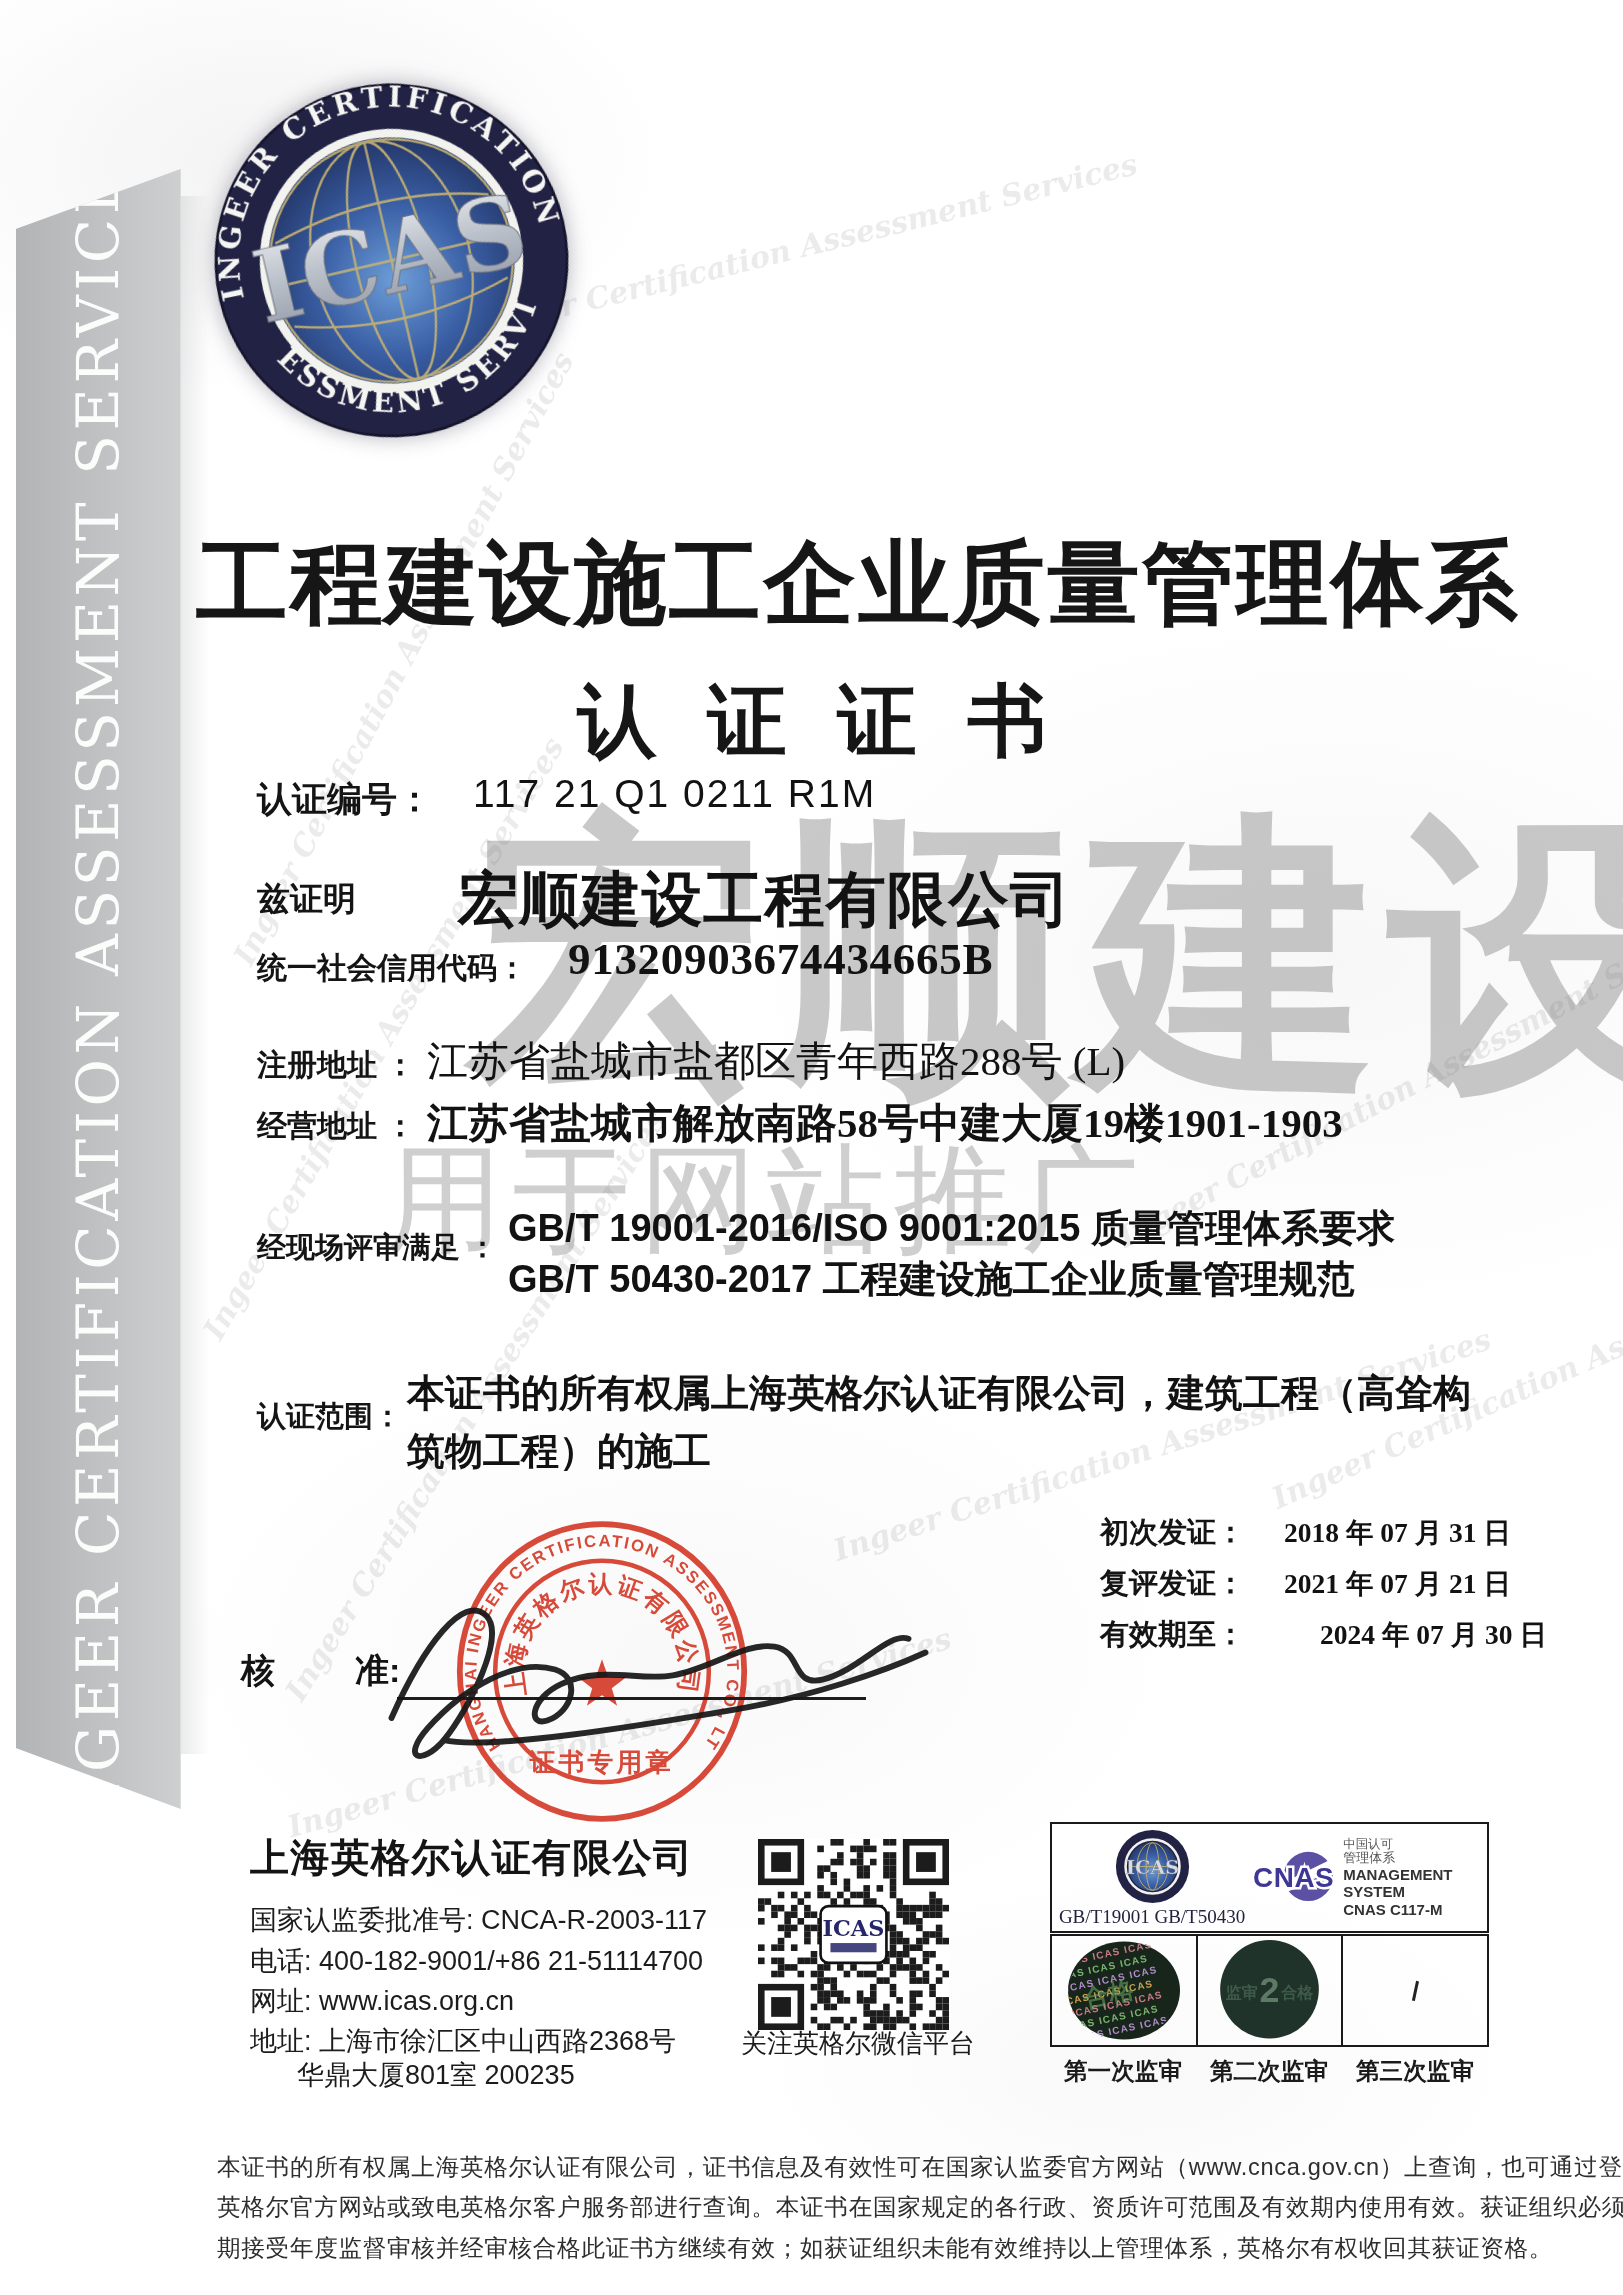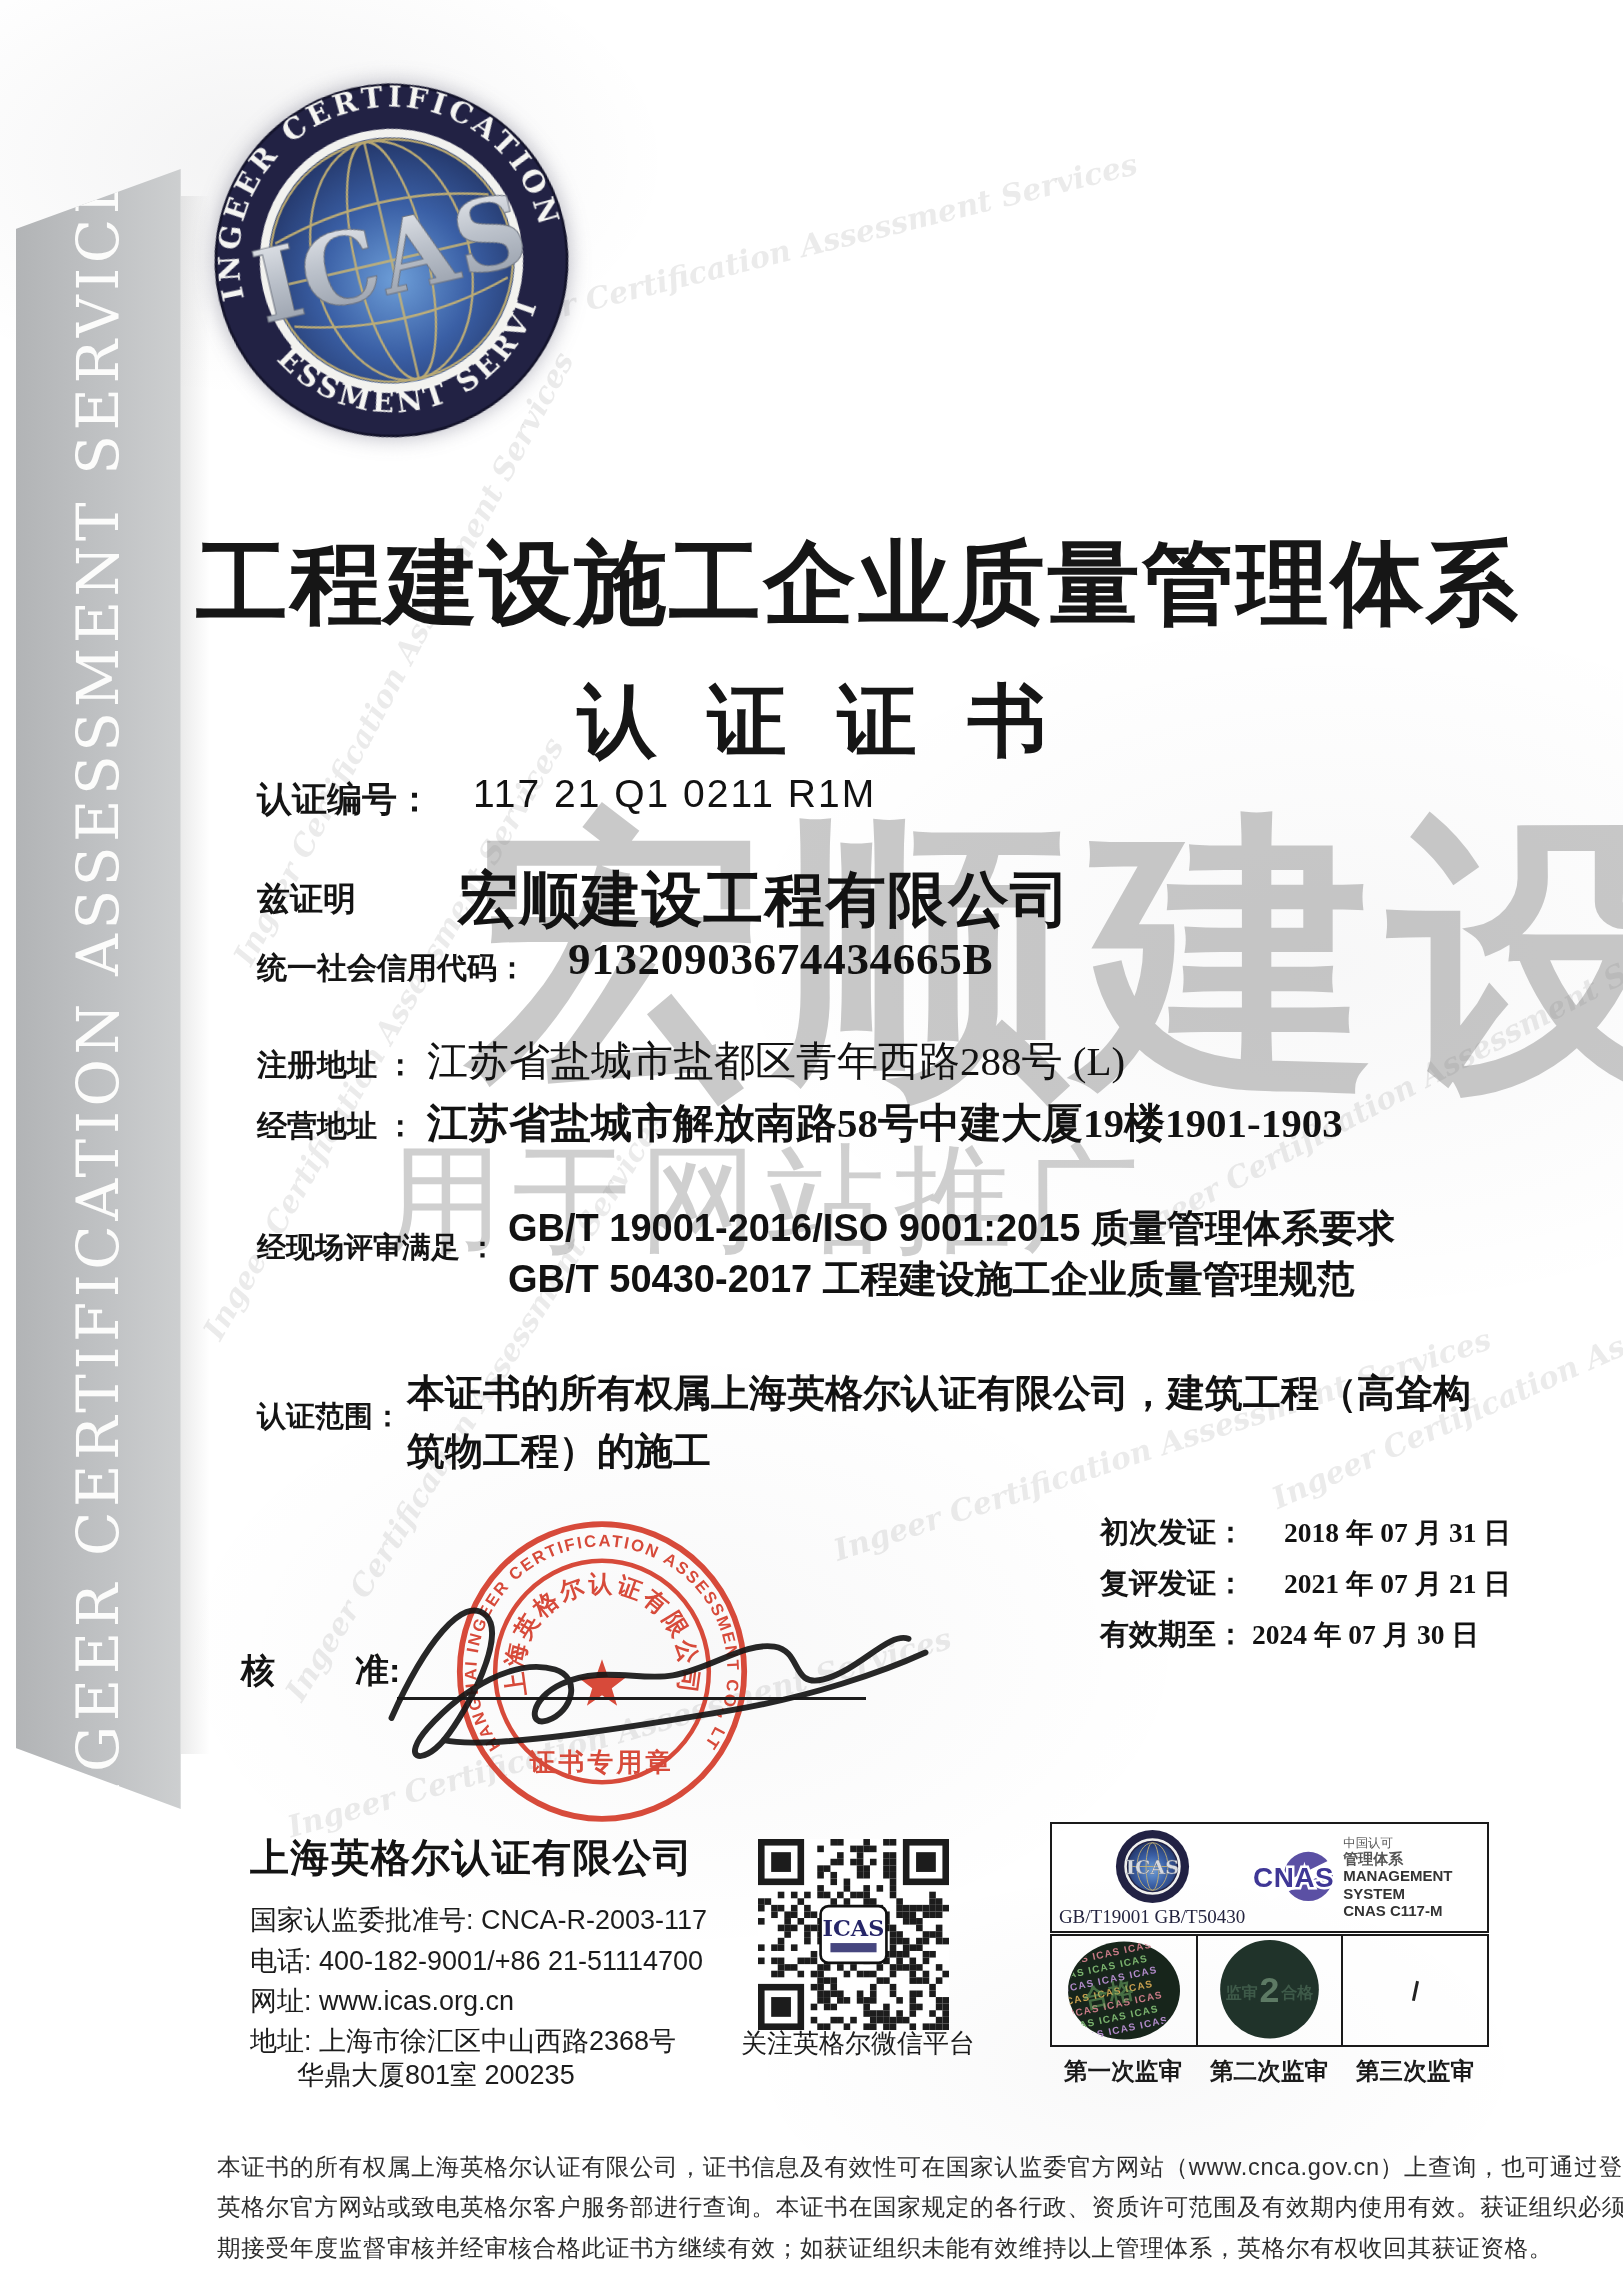--- a/index.html
+++ b/index.html
@@ -133,21 +133,21 @@
 
   <div class="abs content lbl" style="left:257px;top:1397px;font-size:29px;">认证范围：</div>
   <div class="abs content val serifv" style="left:407px;top:1368px;font-size:38px;font-weight:800;">本证书的所有权属上海英格尔认证有限公司，建筑工程（高耸构</div>
   <div class="abs content val serifv" style="left:407px;top:1426px;font-size:38px;font-weight:800;">筑物工程）的施工</div>
 
   <div class="abs content datelbl" style="left:1100px;top:1513px;">初次发证：</div>
   <div class="abs content dateval" style="left:1284px;top:1515px;">2018 年 07 月 31 日</div>
   <div class="abs content datelbl" style="left:1100px;top:1564px;">复评发证：</div>
   <div class="abs content dateval" style="left:1284px;top:1566px;">2021 年 07 月 21 日</div>
   <div class="abs content datelbl" style="left:1100px;top:1615px;">有效期至：</div>
-  <div class="abs content dateval" style="left:1252px;top:1617px;">2024 年 07 月 30 日</div>
+  <div class="abs content dateval" style="left:1320px;top:1617px;">2024 年 07 月 30 日</div>
 
   <div class="abs content lbl" style="left:241px;top:1648px;font-size:34px;z-index:4;">核</div>
   <div class="abs content lbl" style="left:355px;top:1648px;font-size:34px;z-index:4;">准:</div>
   <div class="abs underline" style="left:397px;top:1697px;width:469px;"></div>
 
   <div class="abs" style="left:454px;top:1519px;z-index:3;">
     <svg width="296" height="305" viewBox="0 0 460 474" style="opacity:0.94;">
       <defs>
         <path id="st-en" d="M 70,349 A 195,195 0 1 1 390,349" fill="none"></path>
         <path id="st-cn" d="M 109,258 A 123,123 0 1 1 351,258" fill="none"></path>
@@ -501,21 +501,21 @@
       <div style="font-size:19px;color:#23233f;margin-top:1px;font-family:Liberation Serif, serif;">GB/T19001 GB/T50430</div>
     </div>
     <div style="width:54%;display:flex;align-items:center;">
       <svg width="111" height="79" viewBox="0 0 170 120">
         <circle cx="105" cy="58" r="46" fill="#5b50a4"></circle>
         <rect x="20" y="48" width="170" height="19" fill="#ffffff" transform="rotate(-26 105 58)"></rect>
         <text x="2" y="78" font-family="Liberation Sans, sans-serif" font-size="52" font-weight="bold" fill="#3f3796" stroke="#ffffff" stroke-width="9" paint-order="stroke" letter-spacing="1">CNAS</text>
       </svg>
       <div style="line-height:1.15;">
         <div style="font-size:12.4px;color:#555;">中国认可</div>
-        <div style="font-size:15px;color:#555;font-weight:bold;">管理体系</div>
+        <div style="font-size:13px;color:#555;">管理体系</div>
         <div style="font-size:15px;color:#333;font-weight:600;">MANAGEMENT SYSTEM</div>
         <div style="font-size:15px;color:#333;font-weight:600;">CNAS C117-M</div>
       </div>
     </div>
   </div>
 
   <div class="abs tbl" style="left:1050px;top:1934px;width:439px;height:113px;display:flex;">
     <div class="cell">
       <svg width="128" height="105" viewBox="0 0 200 180">
         <defs>

